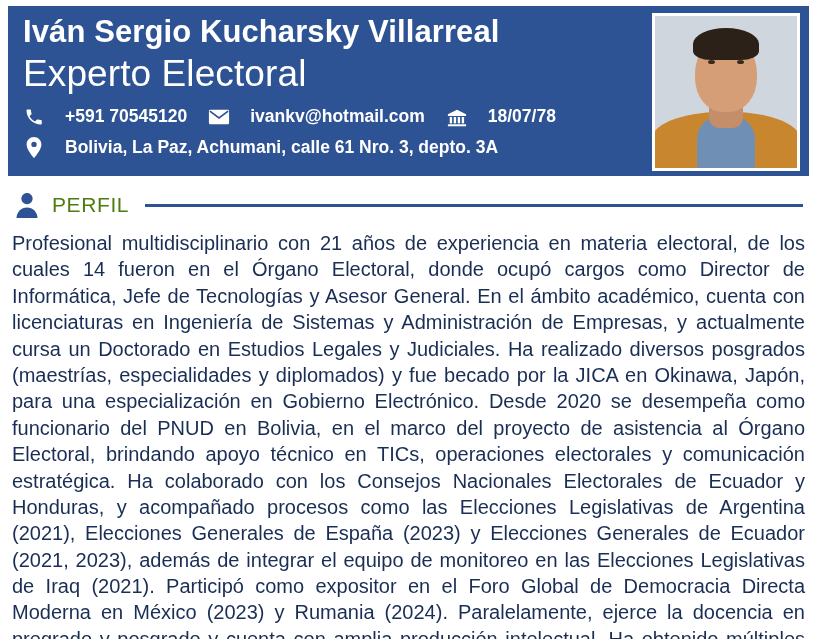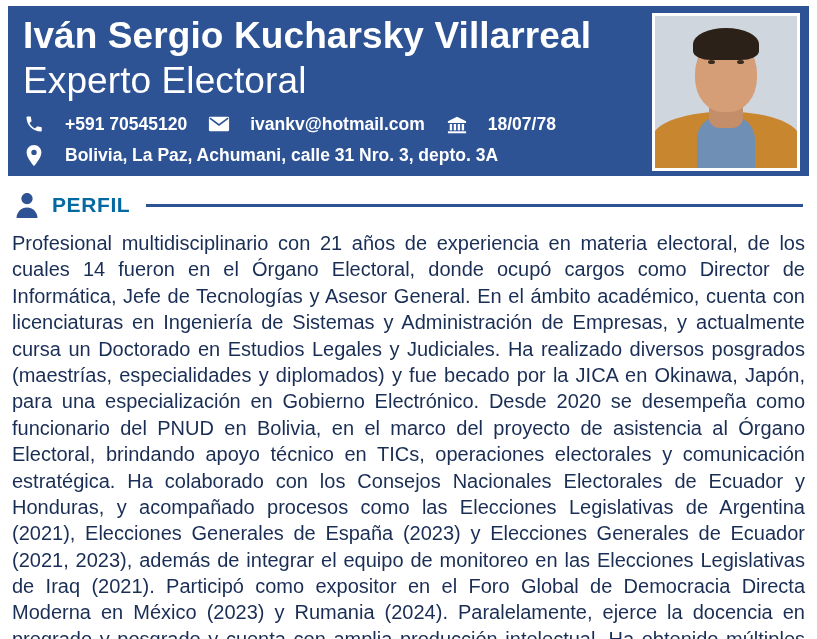--- a/index.html
+++ b/index.html
@@ -27,21 +27,21 @@
     display: flex;
     align-items: flex-start;
   }
   .header-left {
     flex: 1 1 auto;
     padding: 6px 6px 6px 14px;
     min-width: 0;
   }
   .name-line {
     color: #ffffff;
-    font-size: 37px;
+    font-size: 31px;
     font-weight: bold;
     line-height: 1.22;
     letter-spacing: 0.1px;
     white-space: nowrap;
   }
   .role-line {
     color: #ffffff;
     font-size: 37px;
     font-weight: normal;
     line-height: 1.22;
@@ -151,23 +151,23 @@
     height: 38px;
   }
   .section-icon {
     width: 30px; height: 32px;
     flex: 0 0 30px;
     display: flex;
     align-items: center;
     justify-content: center;
   }
   .section-title {
-    color: #0369a1;
+    color: #4d7c0f;
     font-size: 21px;
-    font-weight: bold;
+    font-weight: normal;
     letter-spacing: 0.6px;
     white-space: nowrap;
     text-align: right;
   }
   .section-rule {
     flex: 1 1 auto;
     height: 3px;
     background: #2e5395;
     margin-left: 6px;
     margin-right: 2px;
@@ -229,21 +229,21 @@
         </div>
       </div>
 
       <div class="contact-row second">
         <div class="contact-item">
           <span class="cicon">
             <svg width="16" height="21" viewBox="0 0 16 21" fill="#ffffff">
               <path d="M8 0C3.9 0 .6 3.3.6 7.4.6 12.9 8 21 8 21s7.4-8.1 7.4-13.6C15.4 3.3 12.1 0 8 0zm0 10.1a2.7 2.7 0 110-5.4 2.7 2.7 0 010 5.4z"></path>
             </svg>
           </span>
-          <span>Bolivia, La Paz, Achumani, calle 31 Nro. 3, depto. 3A</span>
+          <span>Bolivia, La Paz, Achumani, calle 61 Nro. 3, depto. 3A</span>
         </div>
       </div>
     </div>
 
     <div class="photo-frame">
       <div class="photo">
         <div class="ph-bg"></div>
         <div class="ph-shoulders"></div>
         <div class="ph-shirt"></div>
         <div class="ph-neck"></div>

